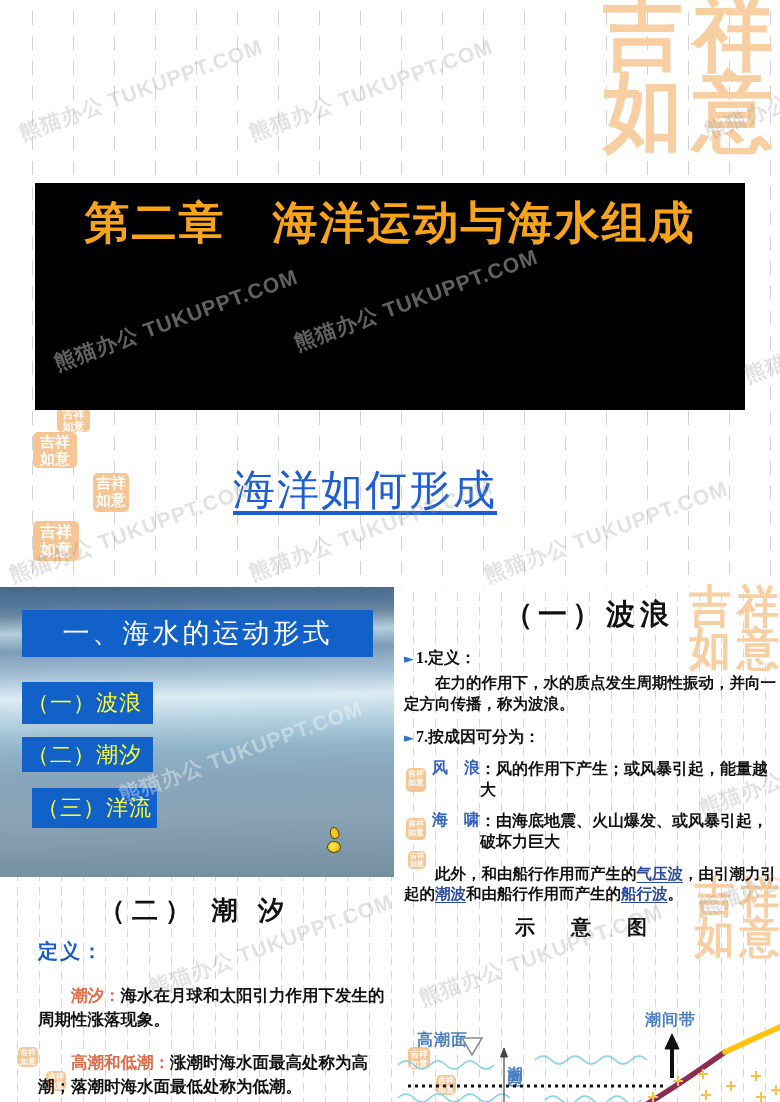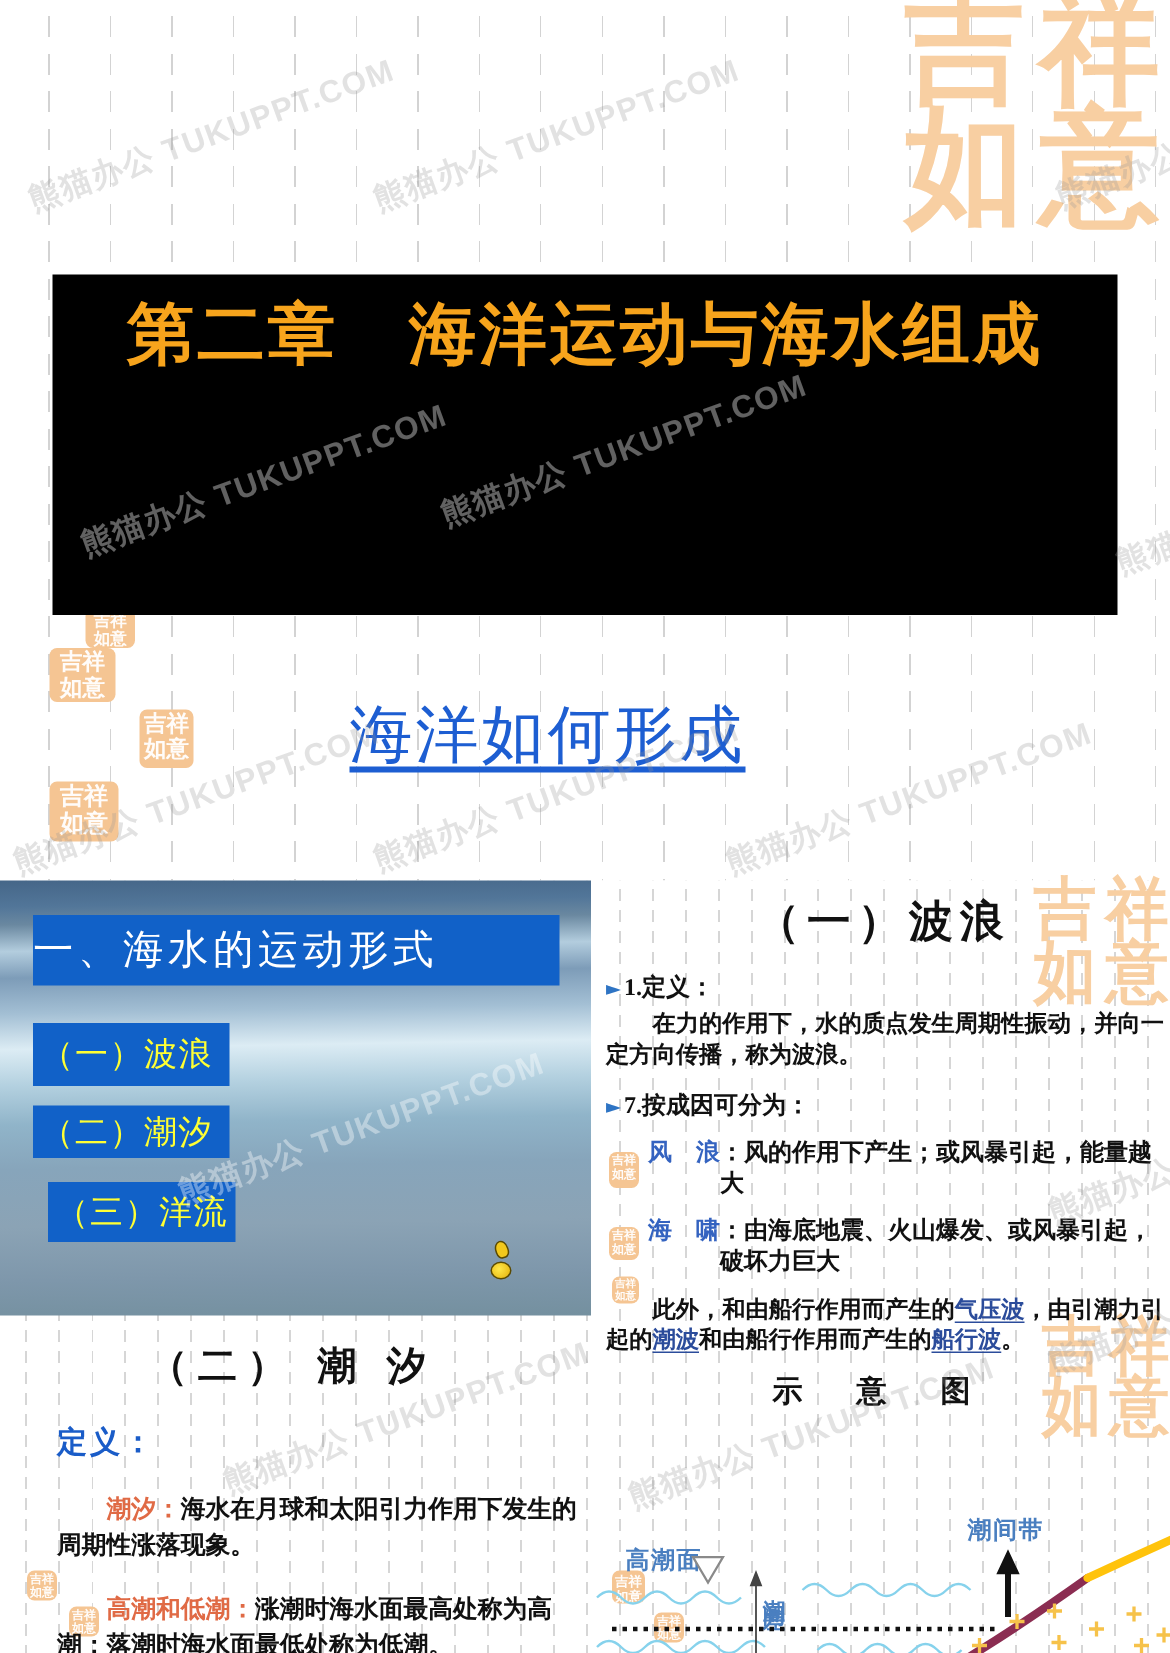--- a/index.html
+++ b/index.html
@@ -69,21 +69,21 @@
   
   .photo {
     position:absolute; left:0; top:587px; width:394px; height:290px; z-index:4;
     background:linear-gradient(179deg,
       #456688 0%, #527699 6%, #6a88a0 10%, #b3cdde 16%, #7d9cb8 22%,
       #a3bfd4 30%, #dcecf4 38%, #b4d1e0 46%, #90b4c9 55%, #87a5bb 65%,
       #8ba3b5 78%, #7e97ab 90%, #74909f 100%);
   }
   .photo-bar {
     position:absolute; left:22px; top:23px; width:351px; height:47px; background:#1161c8;
-    color:#fff; font-size:27px; letter-spacing:3px; text-align:left; line-height:47px;
+    color:#fff; font-size:27px; letter-spacing:3px; text-align:center; line-height:47px;
   }
   .pitem {
     position:absolute; left:22px; width:131px; background:#1161c8;
     color:#ffff33; font-size:22px; letter-spacing:1px; padding-left:5px; cursor:pointer;
   }
   .pitem-1 { top:95px;  height:42px; line-height:42px; }
   .pitem-2 { top:150px; height:35px; line-height:35px; }
   .pitem-3 { top:201px; height:40px; line-height:40px; left:32px; width:125px; }
   .crab { position:absolute; left:324px; top:240px; width:20px; height:26px; }
   .crab i.body {
@@ -103,21 +103,21 @@
   .arrow-glyph { color:#2e74c4; font-size:13px; margin-right:2px; font-family:"DejaVu Sans",sans-serif; }
   .def-p { margin:3px 0 0 6px; width:372px; text-indent:2em; font-size:15.5px; font-weight:bold; line-height:21px; }
   .termline { display:flex; margin:10px 0 0 34px; font-size:16px; font-weight:bold; align-items:flex-start; }
   .term { color:#3463c0; text-underline-offset:3px; white-space:nowrap; cursor:pointer; }
   .tdesc { max-width:296px; line-height:21px; }
   .extra-p { margin:12px 0 0 6px; width:374px; text-indent:2em; font-size:15.5px; font-weight:bold; line-height:20px; }
   .u-term { color:#2b4c9b; text-decoration:underline; text-underline-offset:3px; }
   
   .s4l { position:absolute; left:0; top:880px; width:395px; z-index:4; color:#111; }
   .s4l h2 { margin-top:13px; width:390px; text-align:center; font-size:26px; letter-spacing:7px; font-weight:bold; }
-  .deflabel { margin:20px 0 0 38px; color:#1a5cc8; font-size:20px; font-weight:bold; letter-spacing:2px; }
+  .deflabel { margin:10px 0 0 38px; color:#1a5cc8; font-size:20px; font-weight:bold; letter-spacing:2px; }
   .s4p { margin:19px 0 0 38px; width:356px; text-indent:2em; font-size:16.5px; font-weight:bold; line-height:24px; }
   .term-orange { color:#e06a45; }
   
   .s4r { position:absolute; left:395px; top:880px; width:385px; height:222px; z-index:4; }
   .s4r h2 {
     margin:34px 0 0 40px; width:300px; text-align:center; font-size:20px;
     letter-spacing:8px; font-weight:bold; color:#111;
   }
   .dlabel { position:absolute; color:#4a7fc0; font-weight:bold; font-size:16px; letter-spacing:1px; }
   .lbl-high { left:22px; top:150px; }

